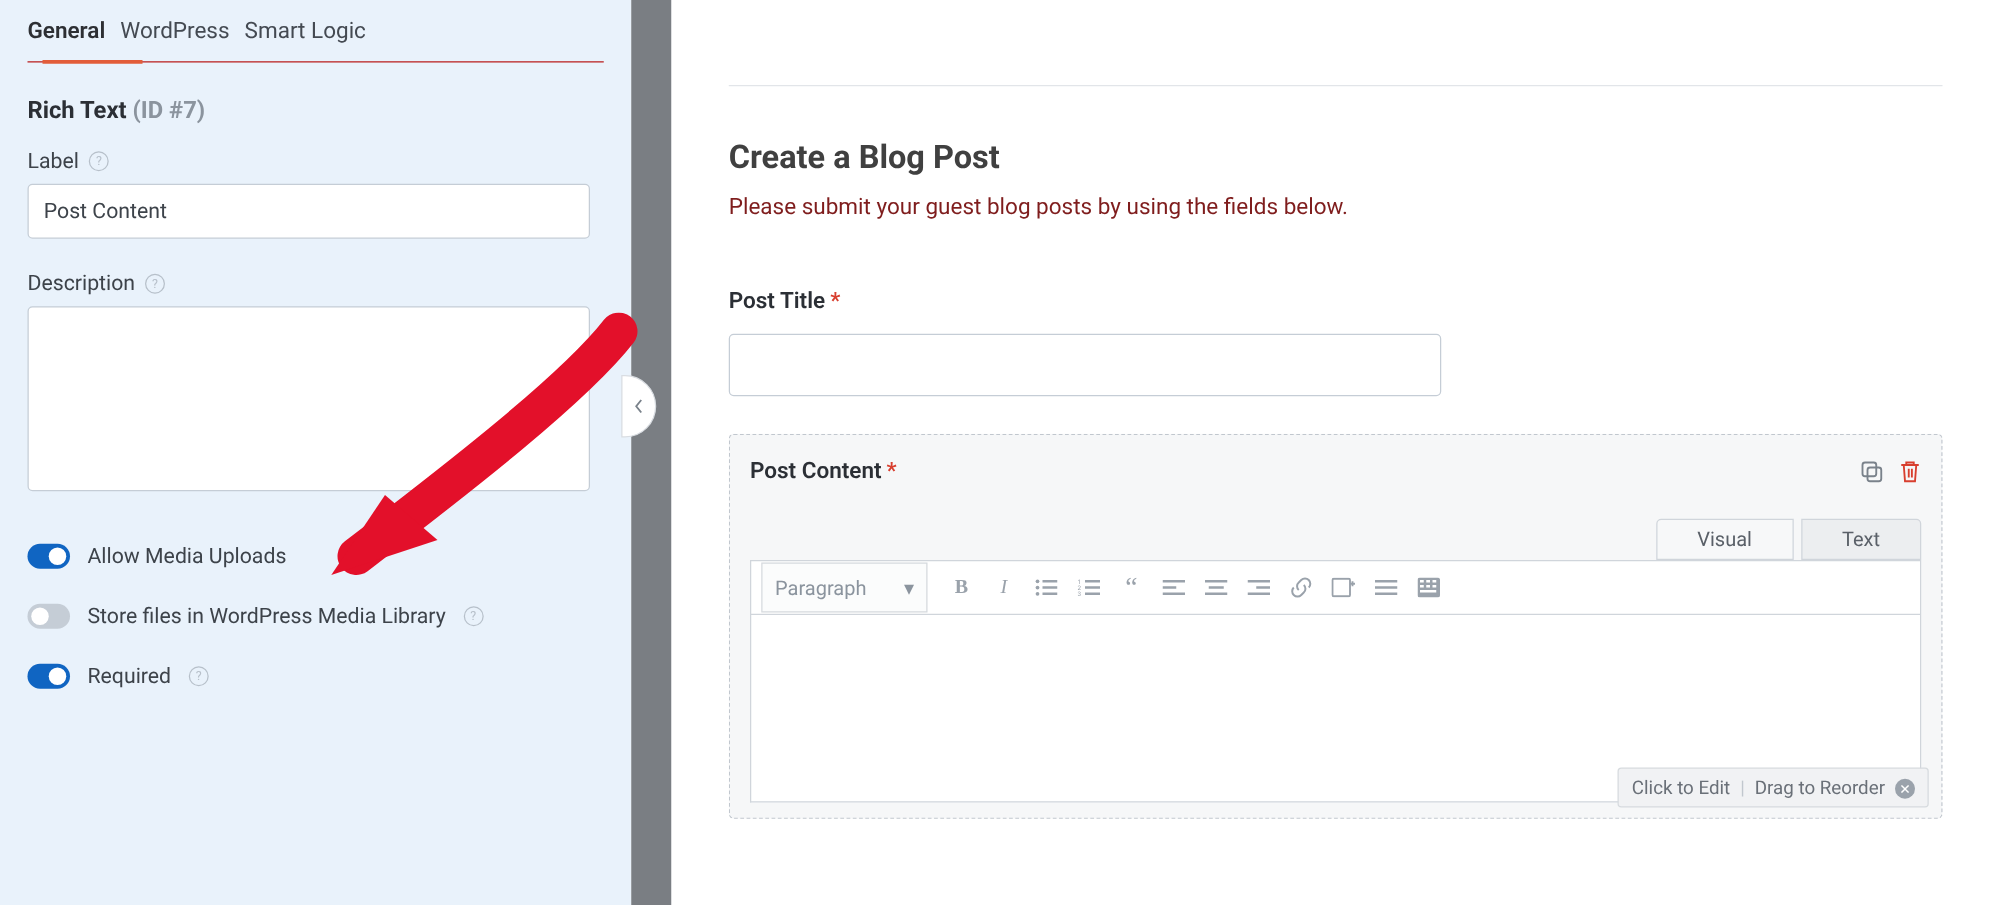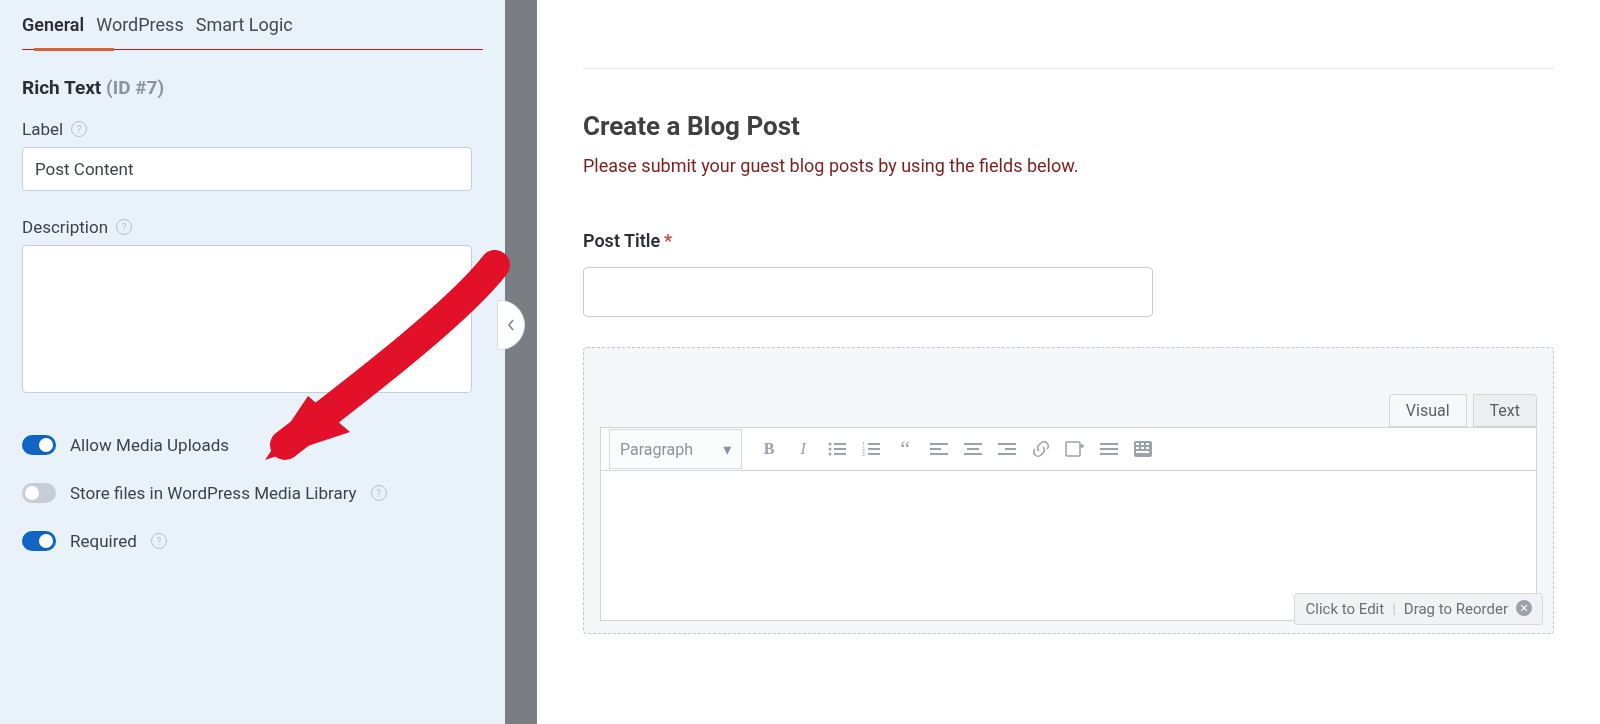--- a/index.html
+++ b/index.html
@@ -31,28 +31,28 @@
 .form-heading{font-size:26px;font-weight:700;color:#404040;margin-top:42px}
 .form-sub{font-size:18px;color:#7f1d1d;margin-top:14px}
 .fld-label{font-size:18px;font-weight:600;color:#2b2f35;margin-top:54px}
 .req{color:#d83f2f;margin-left:4px}
 .title-input{width:570px;height:50px;border:1px solid #c5cdd6;border-radius:4px;margin-top:16px}
 .rich-block{margin-top:30px;border:1px dashed #c1c7ce;border-radius:4px;background:linear-gradient(180deg,#f6f7f8 0,#f6f7f8 100%);padding:18px 16px 12px;position:relative}
 .rich-head{display:flex;align-items:center;justify-content:space-between}
 .rich-actions{display:flex;gap:12px;align-items:center}
 .rich-actions svg{cursor:pointer}
 .editor-tabs{display:flex;justify-content:flex-end;gap:6px;margin-top:28px}
-.etab{border:1px solid #d0d5db;background:#f7f8f9;padding:6px 16px;font-size:16px;color:#5a6068;cursor:pointer}
+.etab{border:1px solid #d0d5db;background:#f7f8f9;padding:6px 32px;font-size:16px;color:#5a6068;cursor:pointer}
 .etab:first-child{border-radius:4px 0 0 0}
 .etab:last-child{border-radius:0 4px 0 0;background:#eceef0}
 .toolbar{background:#fff;border:1px solid #d0d5db;height:44px;display:flex;align-items:center;padding:0 8px;gap:4px}
 .para-dd{border:1px solid #d6dade;background:#fbfcfc;height:40px;display:flex;align-items:center;padding:0 10px;gap:30px;color:#8b949e;font-size:16px;cursor:pointer;margin-right:8px}
 .tbtn{width:30px;height:30px;display:flex;align-items:center;justify-content:center;color:#9aa2ab;cursor:pointer}
 .editor-body{background:#fff;border:1px solid #d0d5db;border-top:none;height:150px}
-.footer-hint{position:absolute;right:10px;bottom:8px;background:#f1f2f4;border:1px solid #d6dade;border-radius:3px;padding:6px 10px;font-size:15px;color:#6a7078;display:flex;align-items:flex-start;gap:8px}
+.footer-hint{position:absolute;right:10px;bottom:8px;background:#f1f2f4;border:1px solid #d6dade;border-radius:3px;padding:6px 10px;font-size:15px;color:#6a7078;display:flex;align-items:flex-end;gap:8px}
 .footer-hint .pipe{color:#c1c7ce}
 .footer-hint .xcircle{width:16px;height:16px;border-radius:50%;background:#9aa2ab;color:#fff;display:inline-flex;align-items:center;justify-content:center;font-size:11px}
 .arrow-overlay{position:absolute;left:230px;top:250px;pointer-events:none;z-index:10}
 </style>
 </head>
 <body>
 
 <div class="sidebar">
   <div class="tabs">
     <div class="tab active">General</div>
@@ -112,20 +112,34 @@
   <hr class="hr-top">
   <div class="form-heading">Create a Blog Post</div>
   <div class="form-sub">Please submit your guest blog posts by using the fields below.</div>
 
   <div class="fld-label">
     <span>Post Title</span><span class="req">*</span>
   </div>
   <input class="title-input" style="">
 
   <div class="rich-block">
+    <div class="rich-head">
+      <div class="fld-label" style="margin-top:0">
+        <span>Post Content</span><span class="req">*</span>
+      </div>
+      <div class="rich-actions">
+        <svg width="20" height="20" viewBox="0 0 20 20">
+            <rect x="3" y="3" width="11" height="11" rx="2" fill="none" stroke="#7a828b" stroke-width="1.5"></rect>
+            <rect x="7" y="7" width="11" height="11" rx="2" fill="none" stroke="#7a828b" stroke-width="1.5"></rect>
+          </svg>
+        <svg width="18" height="20" viewBox="0 0 18 20">
+            <path d="M2 5h14M6 5V3h6v2M4 5l1 13h8l1-13M8 8v7M10.5 8v7" fill="none" stroke="#d83f2f" stroke-width="1.5"></path>
+          </svg>
+      </div>
+    </div>
 
     <div class="editor-tabs">
       <div class="etab">Visual</div>
       <div class="etab">Text</div>
     </div>
 
     <div class="toolbar">
       <div class="para-dd">
         <span>Paragraph</span>
         <span>▾</span>

